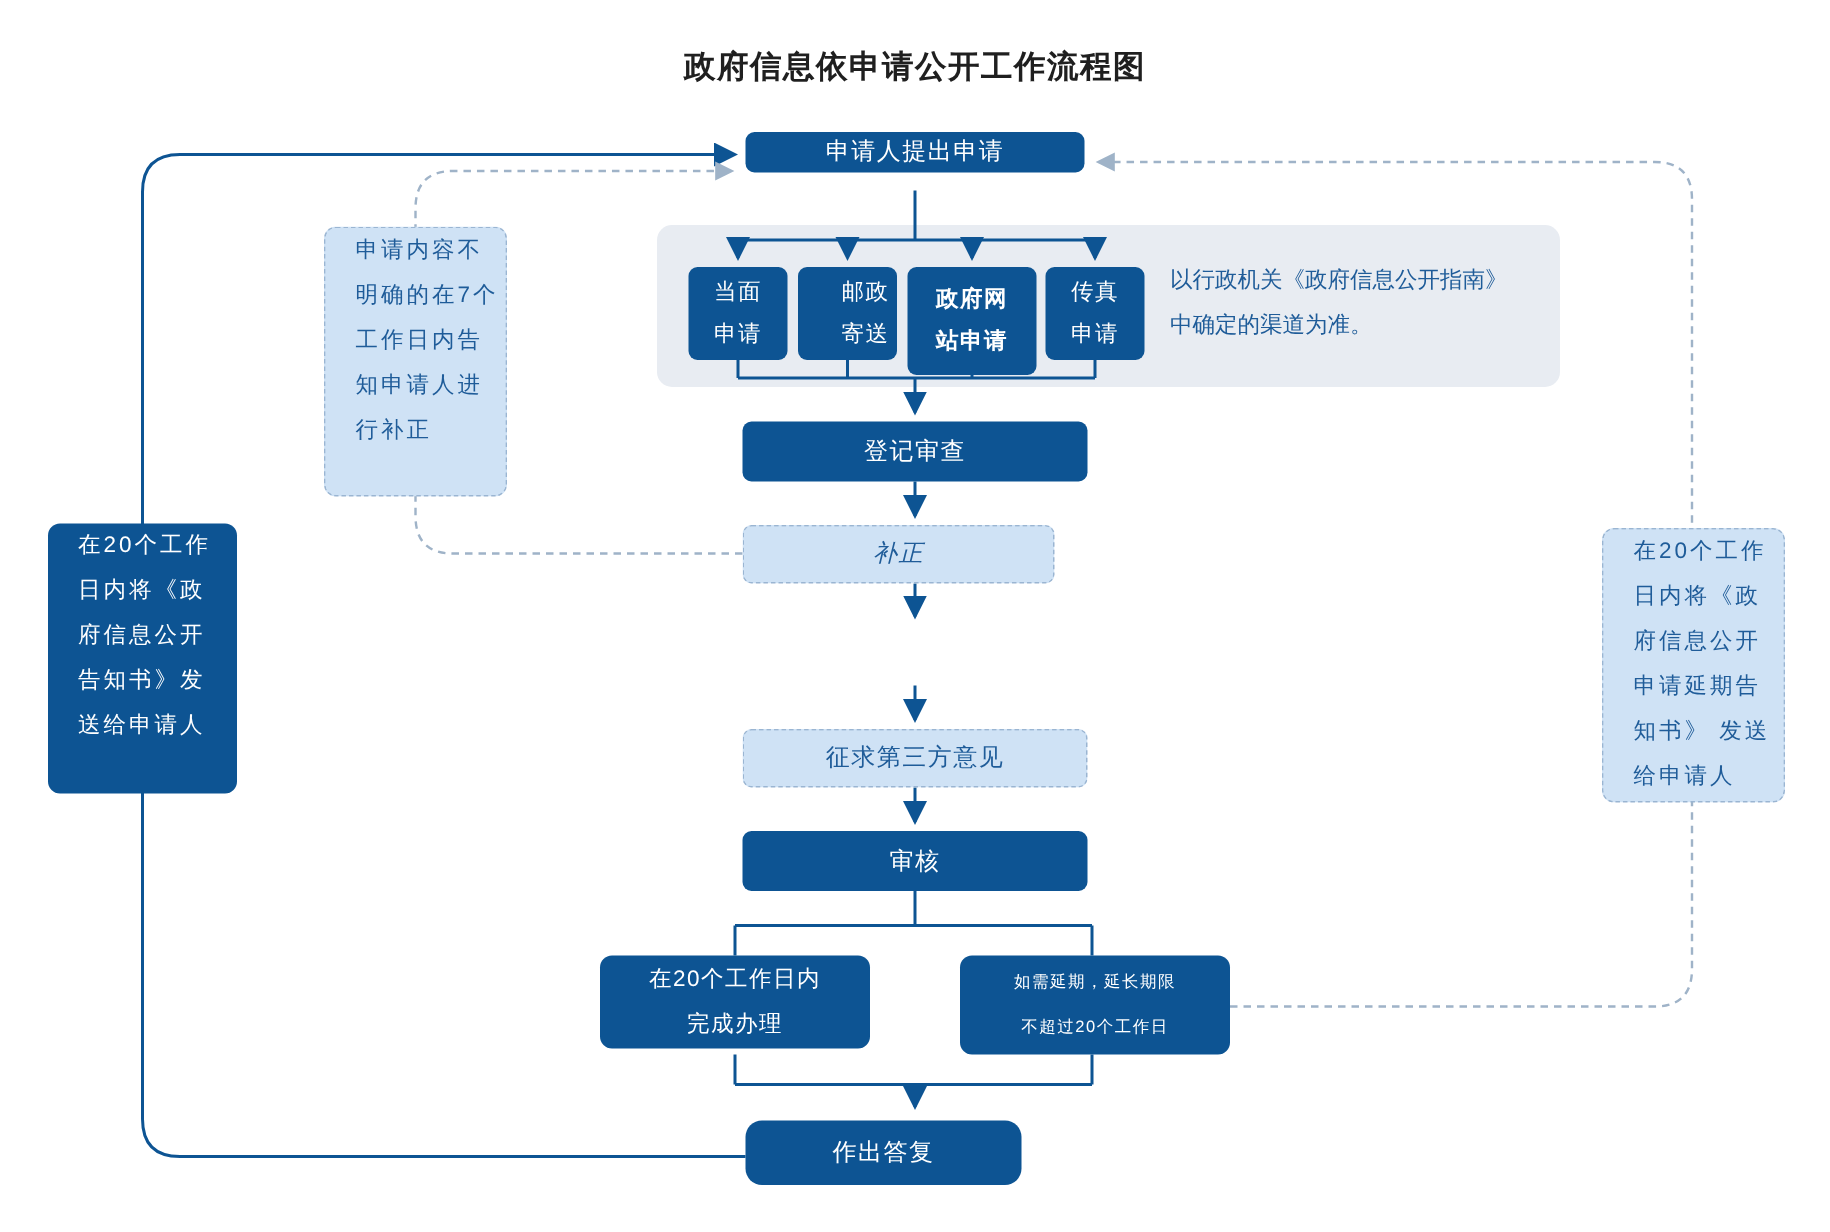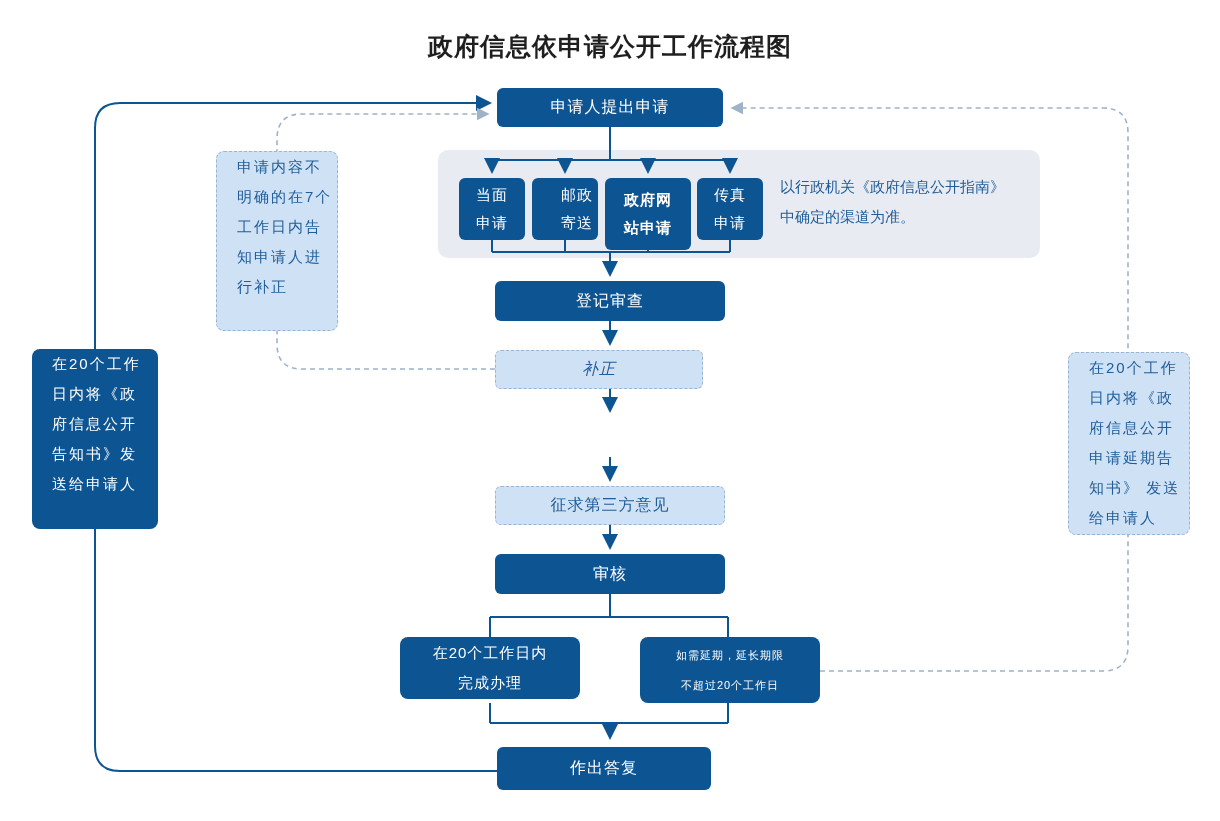--- a/index.html
+++ b/index.html
@@ -2,21 +2,21 @@
 <html><head>
 <meta charset="utf-8">
 <style>
   html,body{margin:0;padding:0;background:#ffffff;}
   #canvas{
     position:relative;width:1220px;height:821px;background:#ffffff;overflow:hidden;
     font-family:"Liberation Sans","DejaVu Sans",sans-serif;
   }
   #title{
     position:absolute;left:0;top:30px;width:1220px;text-align:center;
-    font-size:25px;font-weight:bold;color:#1f1f1f;letter-spacing:1px;z-index:2;
+    font-size:21px;font-weight:bold;color:#1f1f1f;letter-spacing:1px;z-index:2;
   }
   .layer{position:absolute;left:0;top:0;z-index:1;pointer-events:none;}
   .panel{
     position:absolute;background:#e8ecf2;border-radius:10px;z-index:0;
   }
   .node{
     position:absolute;z-index:2;display:flex;align-items:center;justify-content:center;
     text-align:center;box-sizing:border-box;
   }
   .dark{
@@ -97,21 +97,21 @@
       <path d="M610 723 L610 738" marker-end="url(#arrB)"></path>
     </g>
 
     <path d="M497 771 L120 771 Q95 771 95 746 L95 128 Q95 103 120 103 L490 103" stroke="#0d5493" stroke-width="2" fill="none" marker-end="url(#arrB)"></path>
 
     <path d="M495 369 L302 369 Q277 369 277 344 L277 139 Q277 114 302 114 L488 114" stroke="#9fb3c8" stroke-width="1.6" fill="none" stroke-dasharray="5 4" marker-end="url(#arrG)"></path>
 
     <path d="M820 671 L1103 671 Q1128 671 1128 646 L1128 133 Q1128 108 1103 108 L732 108" stroke="#9fb3c8" stroke-width="1.6" fill="none" stroke-dasharray="5 4" marker-end="url(#arrG)"></path>
   </svg>
 
-  <div class="node dark" style="left:497px;top:88px;width:226px;height:39px;">申请人提出申请</div>
+  <div class="node dark" style="left:497px;top:88px;width:226px;height:27px;">申请人提出申请</div>
 
   <div class="node dark ml" style="left:459px;top:178px;width:66px;height:62px;font-size:15px;">当面
 申请</div>
   <div class="node dark ml" style="left:532px;top:178px;width:66px;height:62px;font-size:15px;padding-left:24px;">邮政
 寄送</div>
   <div class="node dark ml" style="left:605px;top:178px;width:86px;height:72px;font-size:15px;font-weight:bold;">政府网
 站申请</div>
   <div class="node dark ml" style="left:697px;top:178px;width:66px;height:62px;font-size:15px;">传真
 申请</div>
 
@@ -126,21 +126,21 @@
   <div class="node light" style="left:495px;top:486px;width:230px;height:39px;">征求第三方意见</div>
 
   <div class="node dark" style="left:495px;top:554px;width:230px;height:40px;">审核</div>
 
   <div class="node dark ml two-line" style="left:400px;top:637px;width:180px;height:62px;font-size:15px;">在20个工作日内
 完成办理</div>
 
   <div class="node dark ml two-line" style="left:640px;top:637px;width:180px;height:66px;font-size:11px;">如需延期，延长期限
 不超过20个工作日</div>
 
-  <div class="node dark" style="left:497px;top:747px;width:214px;height:43px;">作出答复</div>
+  <div class="node dark" style="left:497px;top:747px;width:184px;height:43px;border-radius:11px;">作出答复</div>
 
   <div class="node dark ml side" style="left:32px;top:349px;width:126px;height:180px;">在20个工作
 日内将《政
 府信息公开
 告知书》发
 送给申请人</div>
 
   <div class="node light ml side" style="left:216px;top:151px;width:122px;height:180px;">申请内容不
 明确的在7个
 工作日内告

